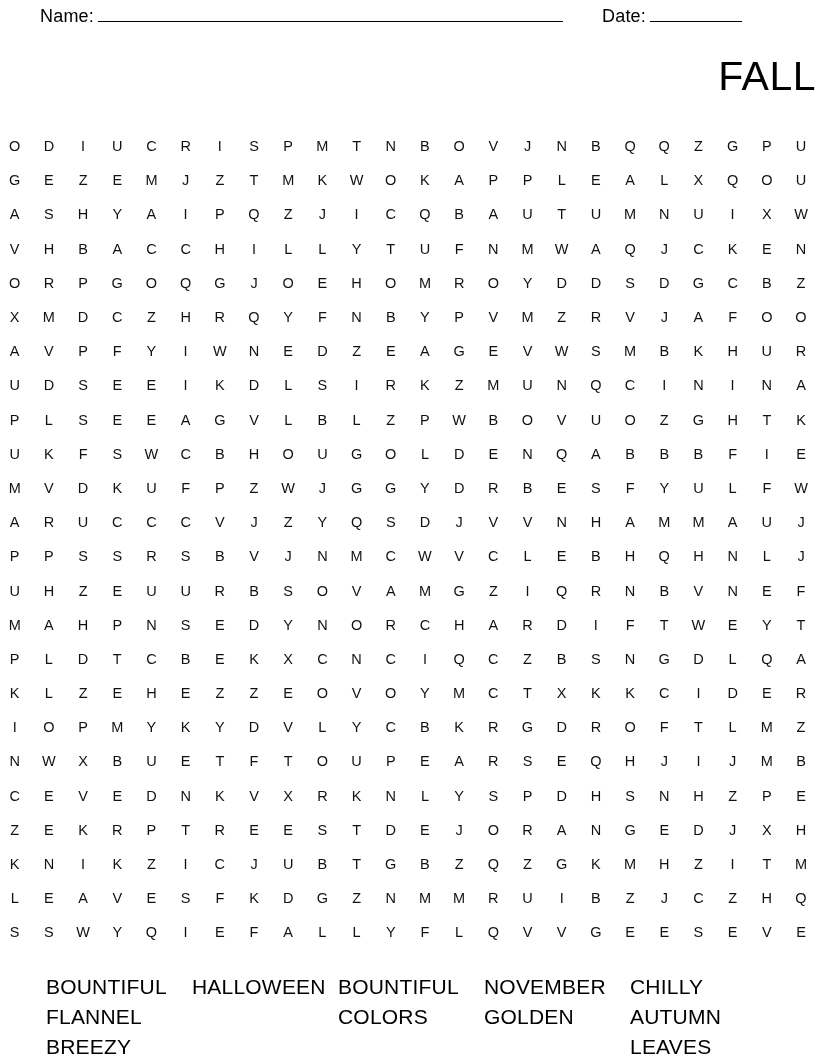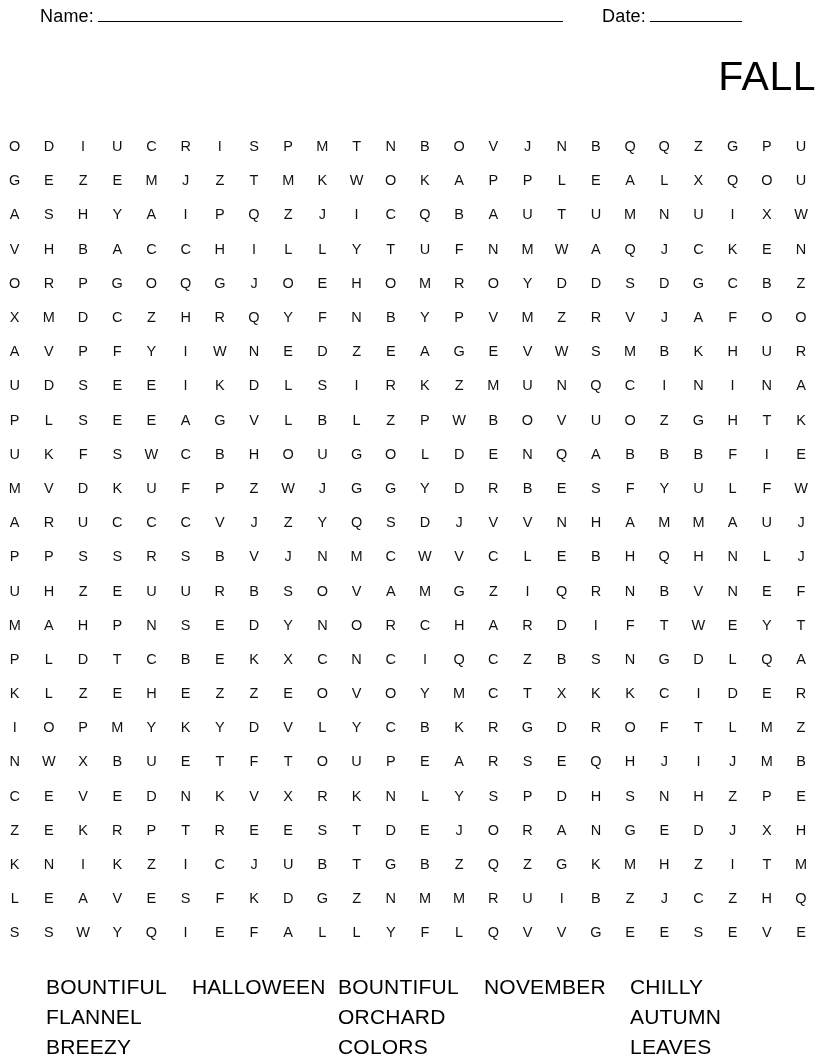--- a/index.html
+++ b/index.html
@@ -702,25 +702,25 @@
       <div class="word-col">
         <div class="word">BOUNTIFUL</div>
         <div class="word">FLANNEL</div>
         <div class="word">BREEZY</div>
       </div>
       <div class="word-col">
         <div class="word">HALLOWEEN</div>
       </div>
       <div class="word-col">
         <div class="word">BOUNTIFUL</div>
-        <div class="word">ORCHARD</div>
         <div class="word">COLORS</div>
       </div>
       <div class="word-col">
         <div class="word">NOVEMBER</div>
+        <div class="word">GOLDEN</div>
       </div>
       <div class="word-col">
         <div class="word">CHILLY</div>
         <div class="word">AUTUMN</div>
         <div class="word">LEAVES</div>
       </div>
     </div>
 
 </div>
 

